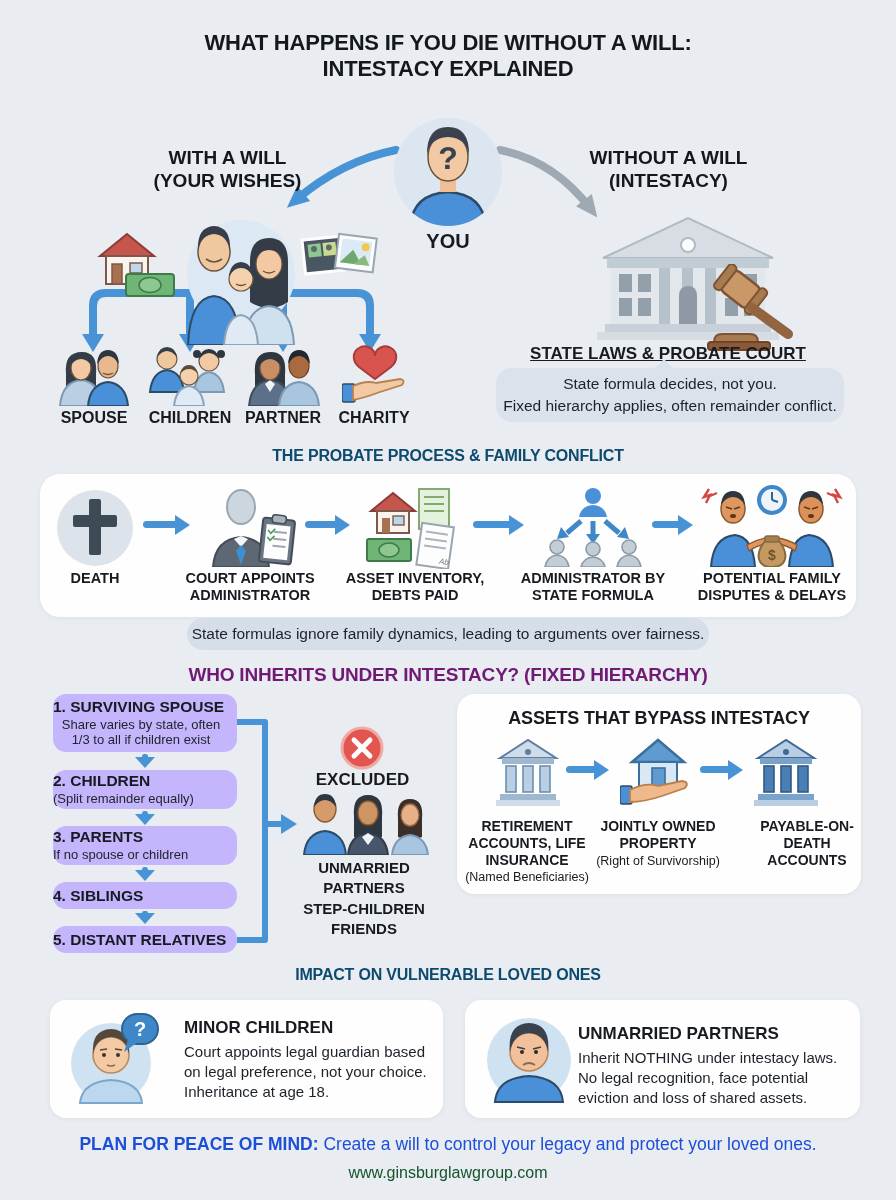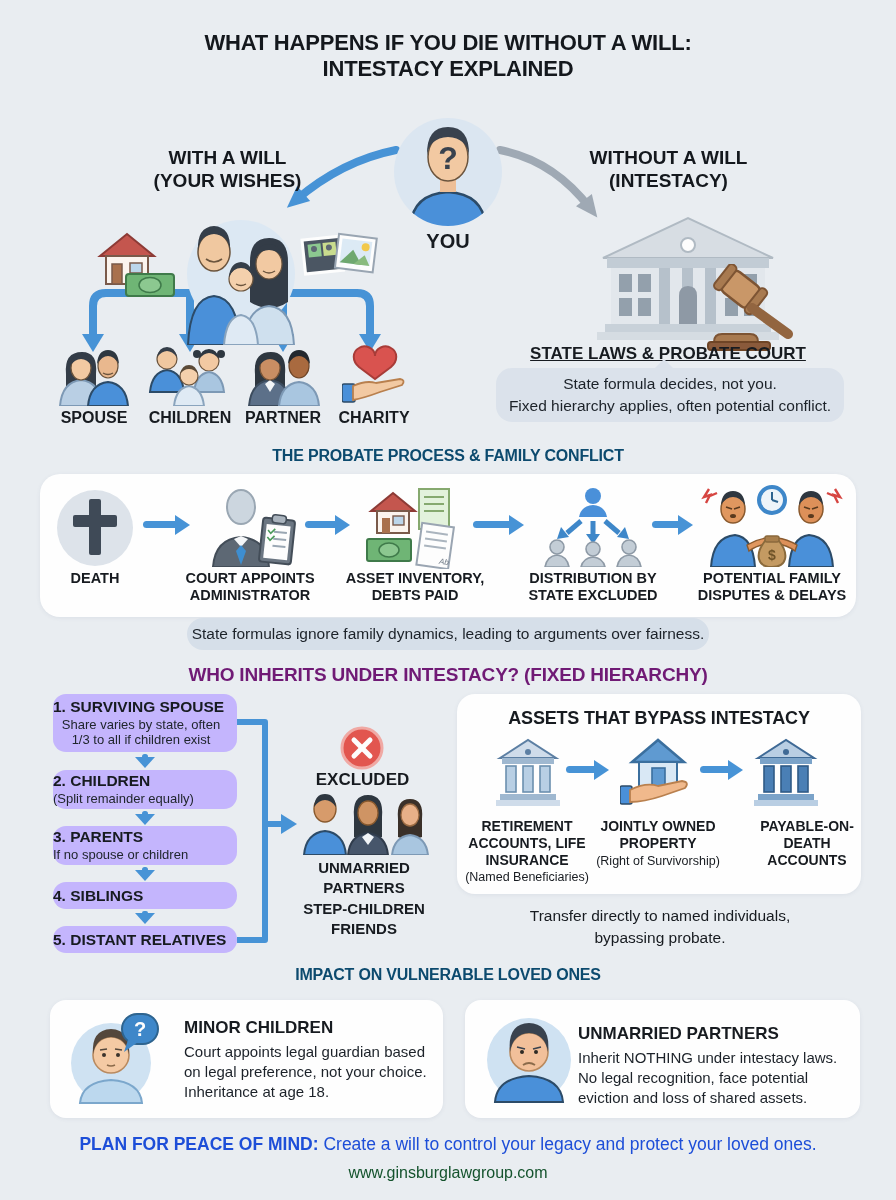--- a/index.html
+++ b/index.html
@@ -213,21 +213,21 @@
       <rect x="55" y="10" width="9" height="30" rx="4" fill="#a87a50" stroke="#7d5433" stroke-width="2"></rect>
     </g>
     <line x1="52" y1="44" x2="88" y2="70" stroke="#9a6b45" stroke-width="10" stroke-linecap="round"></line>
     <line x1="52" y1="44" x2="88" y2="70" stroke="#7d5433" stroke-width="10" stroke-linecap="round" opacity="0.25"></line>
     <path d="M14,78 Q14,70 22,70 H50 Q58,70 58,78 Z" fill="#a87a50" stroke="#7d5433" stroke-width="2"></path>
     <rect x="8" y="78" width="62" height="8" rx="3" fill="#8a5a3b" stroke="#6f4526" stroke-width="2"></rect>
   </svg>
   <div class="abs ctr" style="left:492px;top:344px;width:352px;font-size:17px;font-weight:bold;text-decoration:underline;">STATE LAWS &amp; PROBATE COURT</div>
   <div class="abs ctr bubble" style="left:496px;top:368px;width:348px;height:54px;">
     <div>State formula decides, not you.</div>
-    <div>Fixed hierarchy applies, often potential conflict.</div>
+    <div>Fixed hierarchy applies, often remainder conflict.</div>
   </div>
 
   <div class="abs ctr h2" style="left:0;top:447px;width:896px;">THE PROBATE PROCESS &amp; FAMILY CONFLICT</div>
 
   <div class="abs card" style="left:40px;top:474px;width:816px;height:143px;"></div>
 
   <svg class="abs" style="left:53px;top:489px;" width="84" height="78" viewBox="0 0 84 78">
     <circle cx="42" cy="39" r="38" fill="#dde3ea"></circle>
     <rect x="36" y="10" width="12" height="56" rx="2" fill="#3f4a57"></rect>
     <rect x="20" y="26" width="44" height="12" rx="2" fill="#3f4a57"></rect>
@@ -316,21 +316,21 @@
   </svg>
 
   <div class="harrow" style="left:143px;top:521px;width:42px;"></div>
   <div class="harrow" style="left:305px;top:521px;width:40px;"></div>
   <div class="harrow" style="left:473px;top:521px;width:46px;"></div>
   <div class="harrow" style="left:652px;top:521px;width:36px;"></div>
 
   <div class="abs ctr steplab" style="left:55px;top:570px;width:80px;">DEATH</div>
   <div class="abs ctr steplab" style="left:175px;top:570px;width:150px;">COURT APPOINTS ADMINISTRATOR</div>
   <div class="abs ctr steplab" style="left:335px;top:570px;width:160px;">ASSET INVENTORY, DEBTS PAID</div>
-  <div class="abs ctr steplab" style="left:518px;top:570px;width:150px;">DISTRIBUTION BY STATE EXCLUDED</div>
+  <div class="abs ctr steplab" style="left:518px;top:570px;width:150px;">ADMINISTRATOR BY STATE FORMULA</div>
   <div class="abs ctr steplab" style="left:692px;top:570px;width:160px;">POTENTIAL FAMILY DISPUTES &amp; DELAYS</div>
 
   <div class="abs pill" style="left:187px;top:618px;width:522px;height:32px;">State formulas ignore family dynamics, leading to arguments over fairness.</div>
 
   <div class="abs ctr h2s" style="left:0;top:664px;width:896px;">WHO INHERITS UNDER INTESTACY? (FIXED HIERARCHY)</div>
 
   <div class="abs hbox" style="left:53px;top:694px;width:184px;height:58px;">
     <div class="t">1. SURVIVING SPOUSE</div>
     <div class="s ctr" style="width:176px;">Share varies by state, often 1/3 to all if children exist</div>
   </div>
@@ -425,24 +425,20 @@
     <div class="bysub">(Named Beneficiaries)</div>
   </div>
   <div class="abs ctr" style="left:588px;top:818px;width:140px;">
     <div class="bylab">JOINTLY OWNED PROPERTY</div>
     <div class="bysub">(Right of Survivorship)</div>
   </div>
   <div class="abs ctr" style="left:752px;top:818px;width:110px;">
     <div class="bylab">PAYABLE-ON-DEATH ACCOUNTS</div>
   </div>
 
-  <div class="abs ctr" style="left:490px;top:905px;width:340px;font-size:15.5px;line-height:1.45;">
-    <div>Transfer directly to named individuals,</div>
-    <div>bypassing probate.</div>
-  </div>
 
   <div class="abs ctr h2" style="left:0;top:966px;width:896px;">IMPACT ON VULNERABLE LOVED ONES</div>
 
   <div class="abs card" style="left:50px;top:1000px;width:393px;height:118px;border-radius:16px;"></div>
   <svg class="abs" style="left:64px;top:1010px;" width="100" height="100" viewBox="0 0 100 100">
     <circle cx="47" cy="53" r="40" fill="#cfe2f2"></circle>
     <path d="M16,93 Q18,72 47,70 Q76,72 78,93 Z" fill="#bcd8ee" stroke="#7ba7cc" stroke-width="2"></path>
     <circle cx="47" cy="45" r="18" fill="#f4caa4" stroke="#b98a5f" stroke-width="1.6"></circle>
     <path d="M29,44 Q27,20 47,19 Q67,20 65,44 Q62,28 47,27 Q32,28 29,44 Z" fill="#54473c"></path>
     <circle cx="40" cy="45" r="2" fill="#3a332c"></circle>

